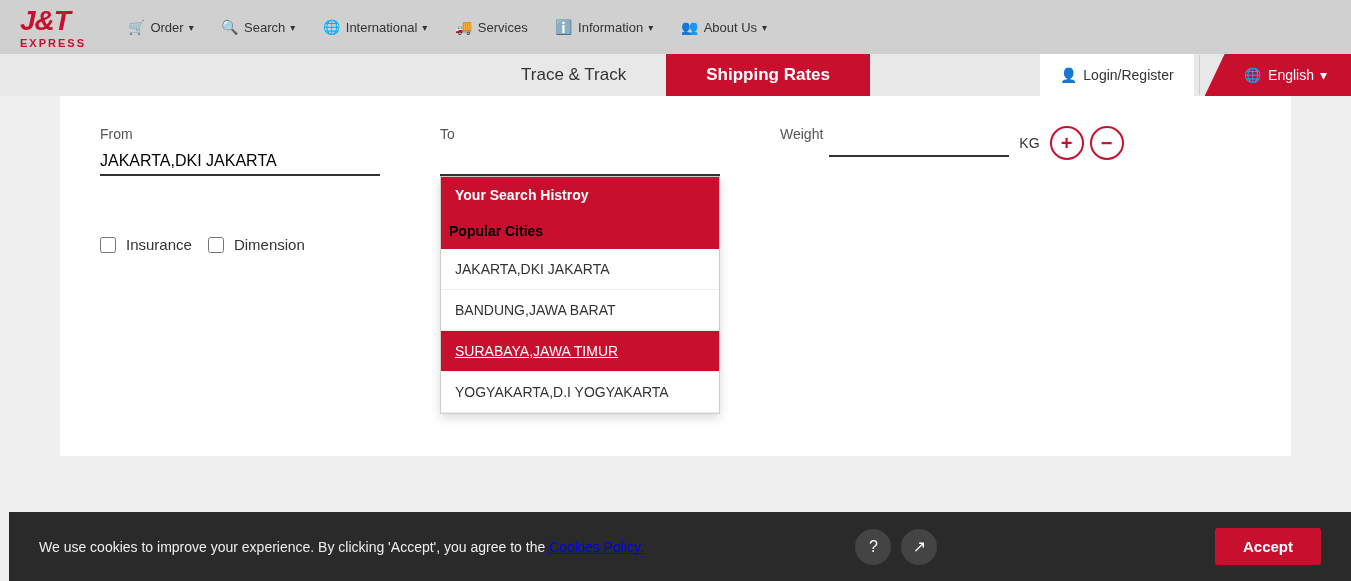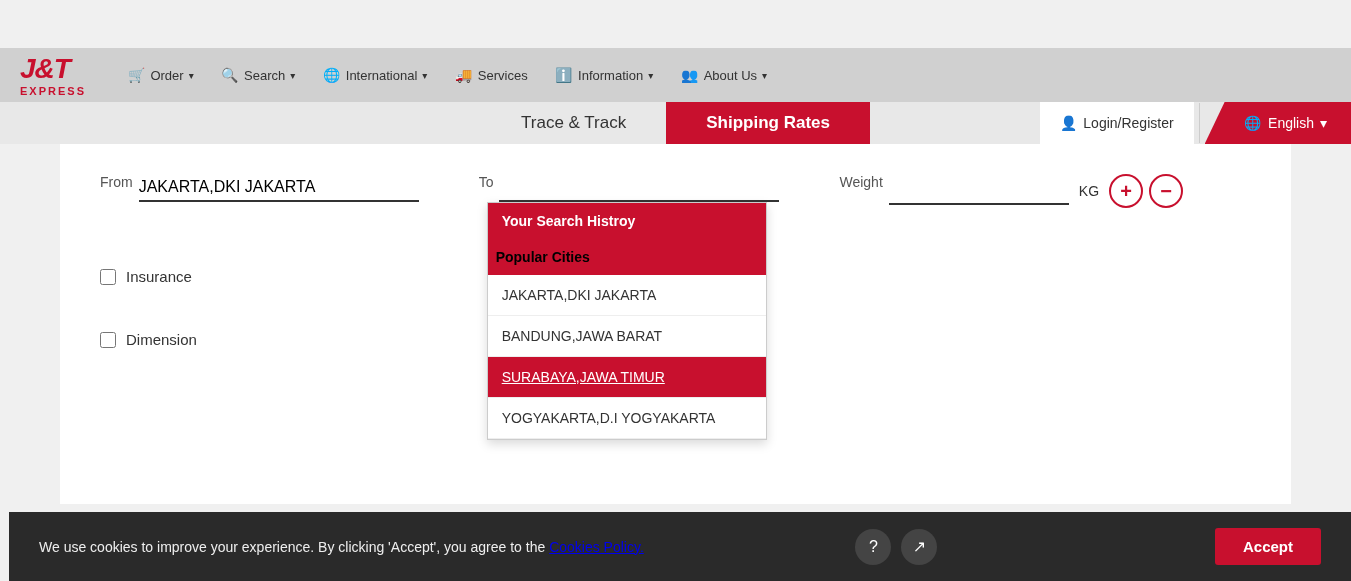--- a/index.html
+++ b/index.html
@@ -7,21 +7,20 @@
 
     
     .top-nav {
       background: #d0d0d0;
       display: flex;
       align-items: center;
       height: 54px;
       padding: 0 20px;
       position: relative;
       z-index: 10;
-      margin-top: 48px;
     }
     .logo {
       display: flex;
       align-items: center;
       margin-right: 30px;
     }
     .logo-text {
       font-size: 28px;
       font-weight: 900;
       color: #c8102e;
@@ -129,21 +128,21 @@
     }
 
     .form-row {
       display: flex;
       align-items: flex-start;
       gap: 60px;
     }
 
     .form-group {
       display: flex;
-      flex-direction: row;
+      flex-direction: column;
       gap: 6px;
       min-width: 280px;
     }
 
     .form-label {
       font-size: 14px;
       color: #555;
     }
 
     .form-input {
@@ -199,21 +198,21 @@
       font-weight: bold;
     }
 
     
     .dropdown-container {
       position: relative;
     }
     .dropdown-list {
       position: absolute;
       top: 100%;
-      left: 8px;
+      left: 0;
       width: 280px;
       background: white;
       border: 1px solid #ccc;
       z-index: 100;
       box-shadow: 0 4px 10px rgba(0,0,0,0.15);
     }
     .dropdown-header {
       background: #c8102e;
       color: white;
       padding: 10px 14px;
@@ -250,21 +249,20 @@
     .checkbox-row input[type=checkbox] {
       width: 16px;
       height: 16px;
     }
     .checkbox-label {
       font-size: 15px;
       color: #333;
     }
     .extra-options {
       display: flex;
-      flex-direction: column;
       gap: 16px;
       margin-top: 30px;
     }
 
     
     .cookie-bar {
       position: fixed;
       bottom: 0;
       left: 9px;
       right: 0;

